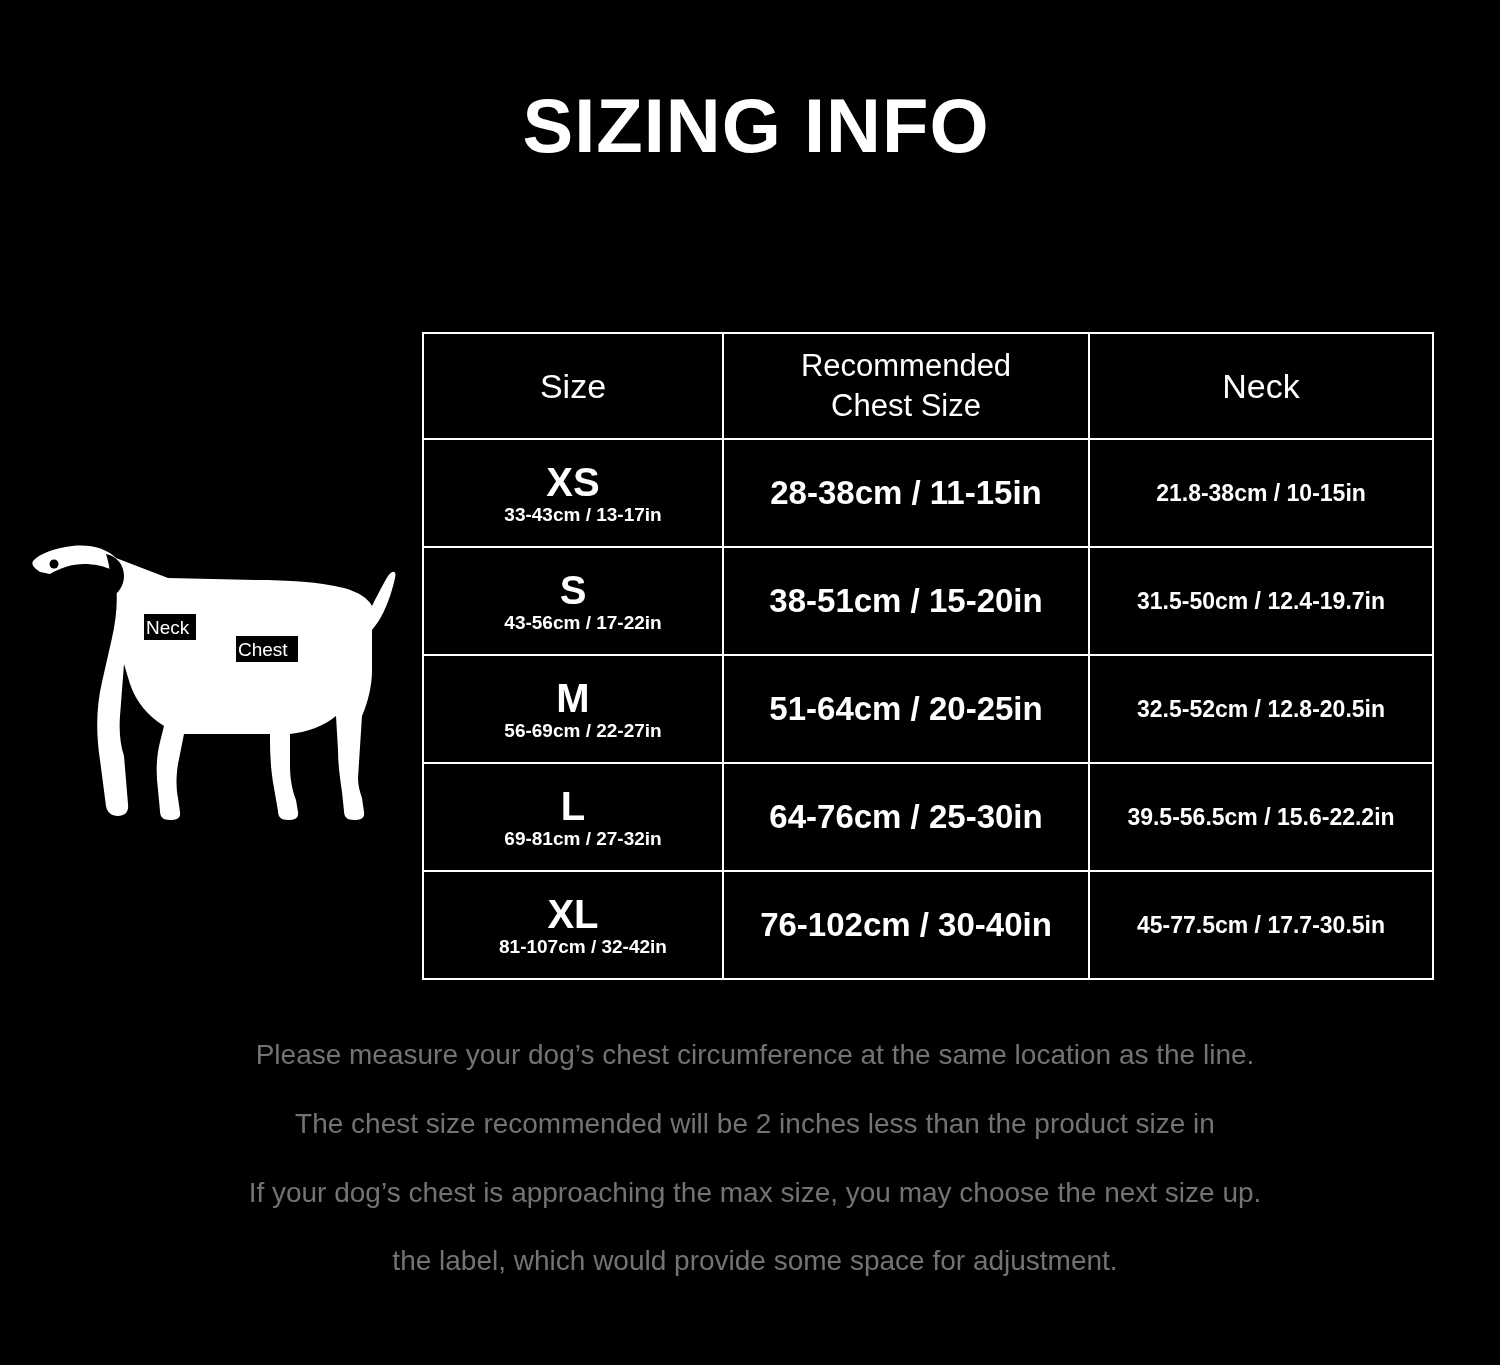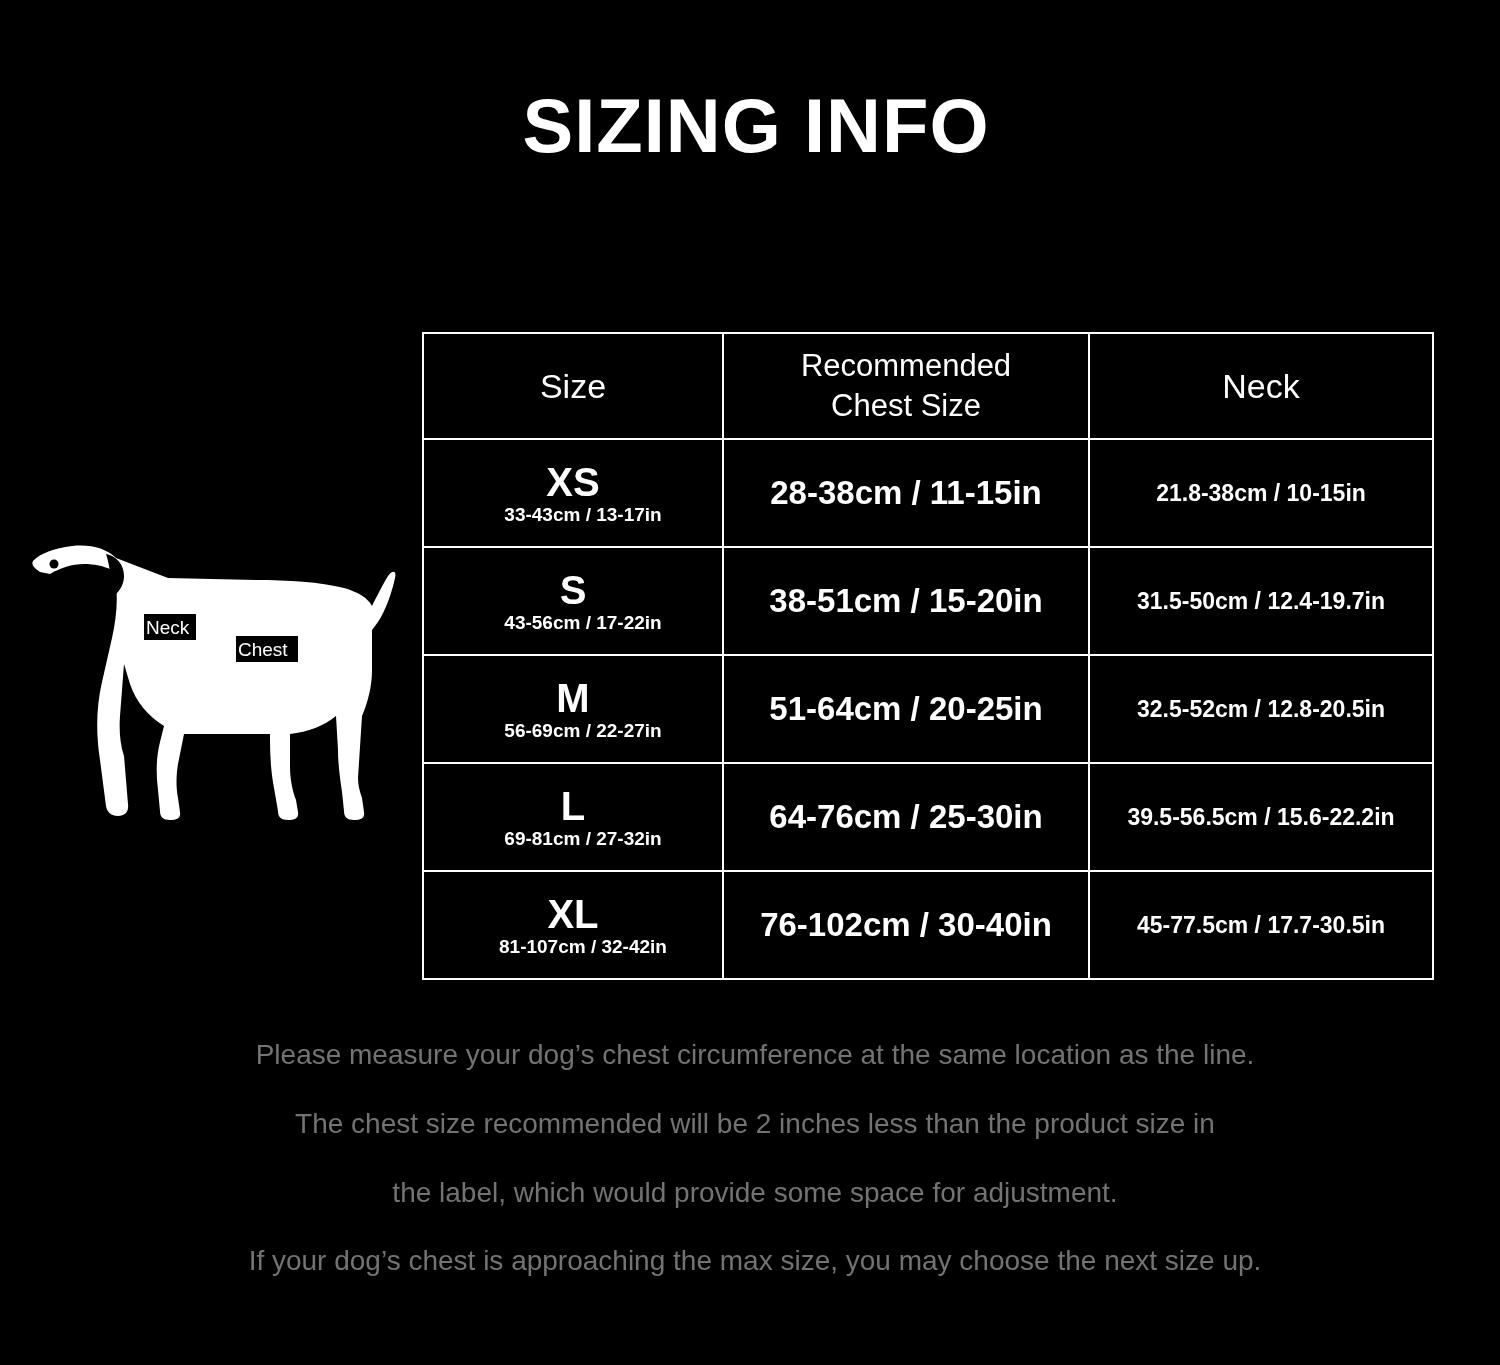--- a/index.html
+++ b/index.html
@@ -196,15 +196,15 @@
       </td>
       <td class="chest-cell">76-102cm / 30-40in</td>
       <td class="neck-cell">45-77.5cm / 17.7-30.5in</td>
     </tr>
   </tbody>
 </table>
 
 <div class="notes">
   <p>Please measure your dog’s chest circumference at the same location as the line.</p>
   <p>The chest size recommended will be 2 inches less than the product size in</p>
+  <p>If your dog’s chest is approaching the max size, you may choose the next size up.</p>
   <p>the label, which would provide some space for adjustment.</p>
-  <p>If your dog’s chest is approaching the max size, you may choose the next size up.</p>
 </div>
 
 </body></html>

